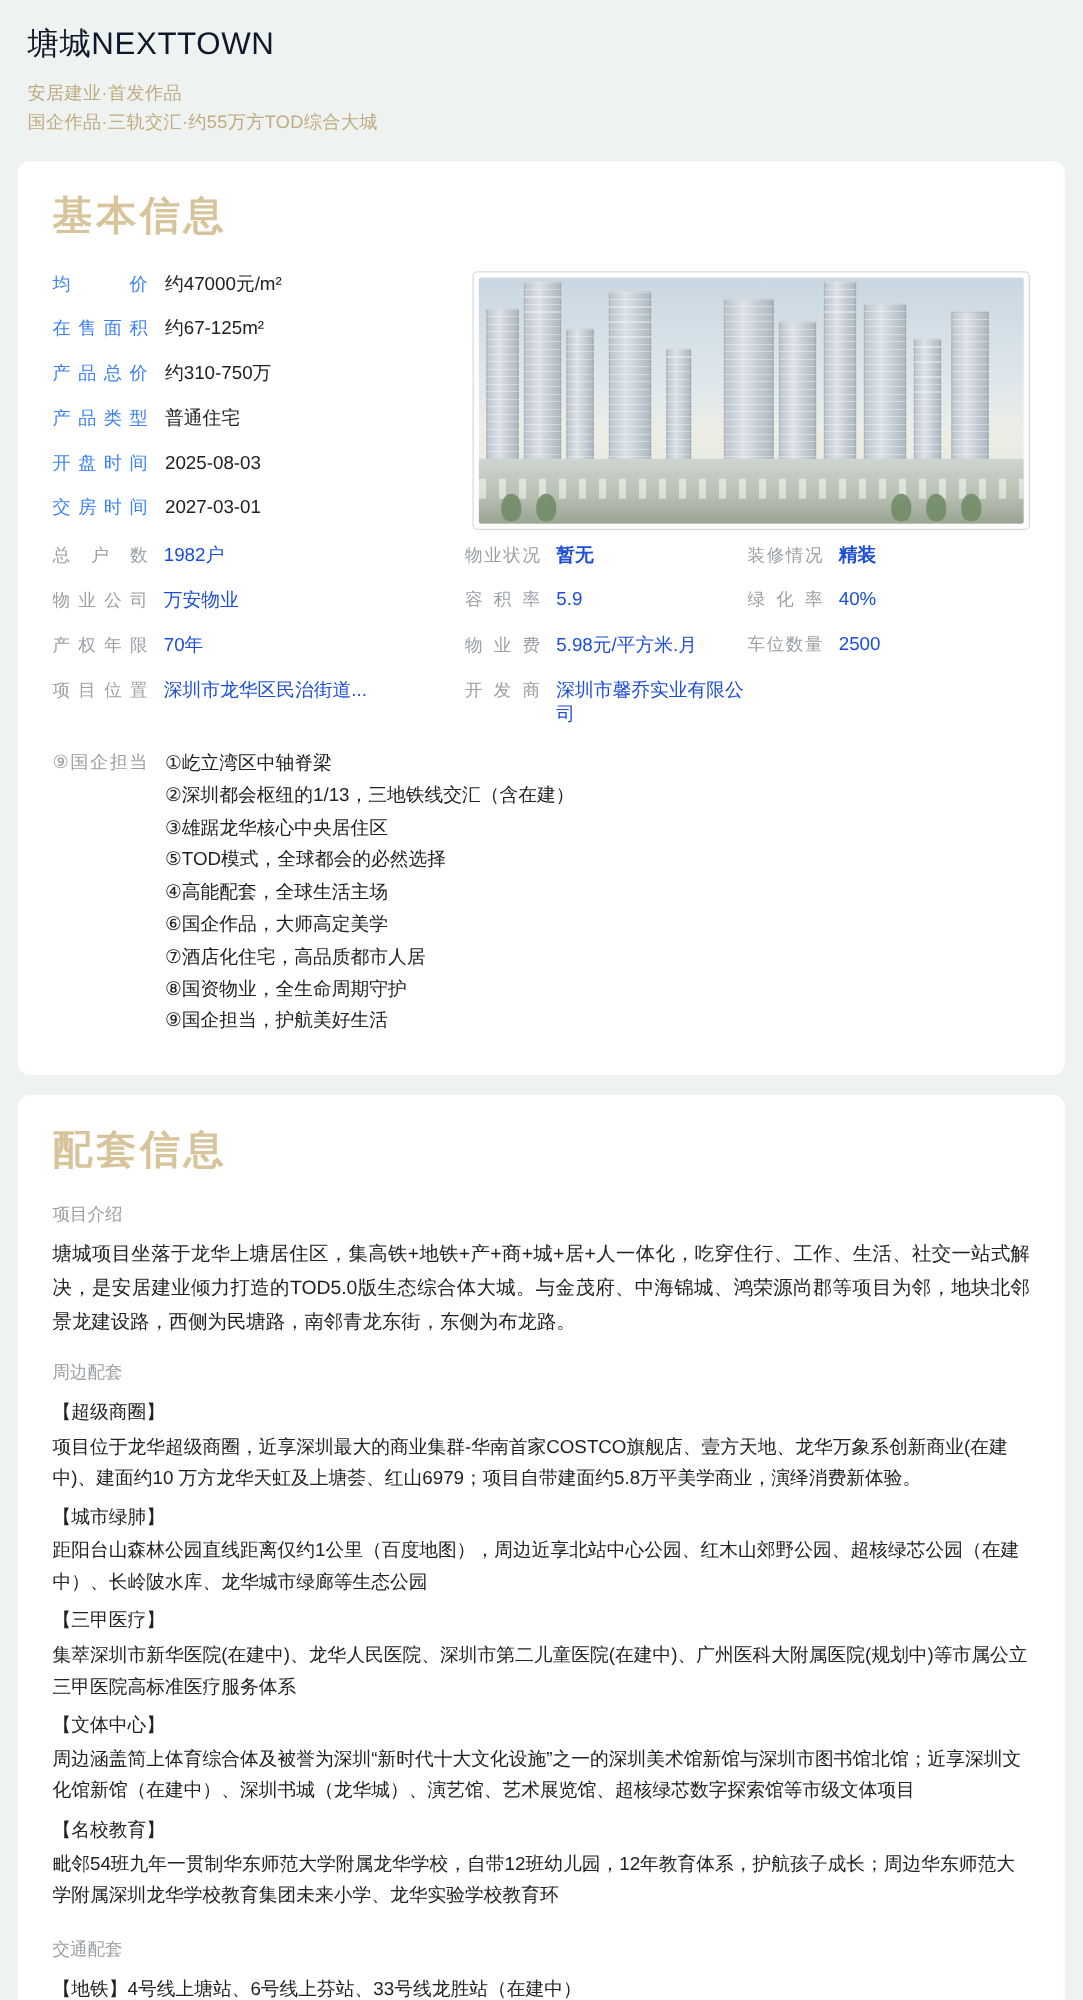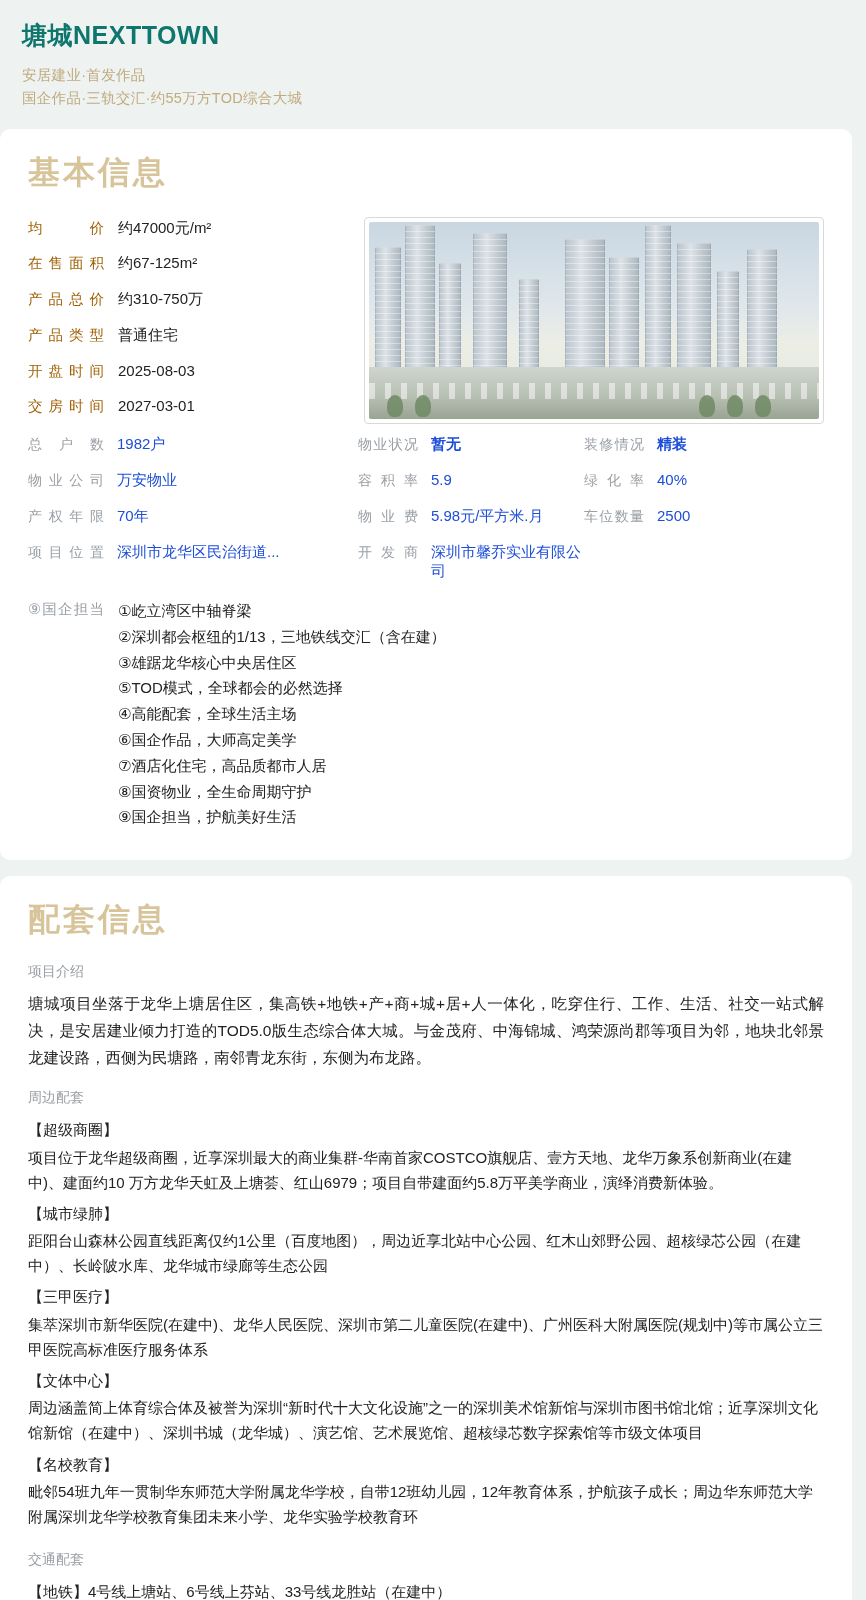--- a/index.html
+++ b/index.html
@@ -19,38 +19,38 @@
     background: #eef2f1;
     padding: 0 0 14px 0;
   }
 
   
   .header {
     padding: 22px 22px 18px 22px;
   }
   .header-title {
     font-size: 25px;
-    font-weight: bold;
-    color: #0f766e;
+    font-weight: normal;
+    color: #0f172a;
     letter-spacing: 0.5px;
     margin: 0 0 14px 0;
     line-height: 1.1;
   }
   .header-sub {
     font-size: 14.5px;
     color: #c0ab7e;
     line-height: 1.65;
     letter-spacing: 0.3px;
   }
 
   
   .card {
     background: #ffffff;
     border-radius: 10px;
-    margin: 0 14px 16px 0;
+    margin: 0 14px 16px 14px;
     box-sizing: border-box;
     padding: 26px 28px 30px 28px;
   }
   .section-title {
     font-size: 32px;
     color: #d8c49a;
     font-weight: bold;
     letter-spacing: 3px;
     margin: 0 0 26px 0;
     line-height: 1.1;
@@ -118,21 +118,21 @@
   }
 
   .info-row {
     display: flex;
     align-items: flex-start;
     margin-bottom: 13px;
     font-size: 15px;
     line-height: 1.5;
   }
   .info-label {
-    color: #a16207;
+    color: #3b82f6;
     flex: 0 0 76px;
     width: 76px;
     text-align: justify;
     text-align-last: justify;
     font-size: 14.5px;
     padding-top: 1px;
   }
   .info-value {
     color: #222;
     margin-left: 14px;

